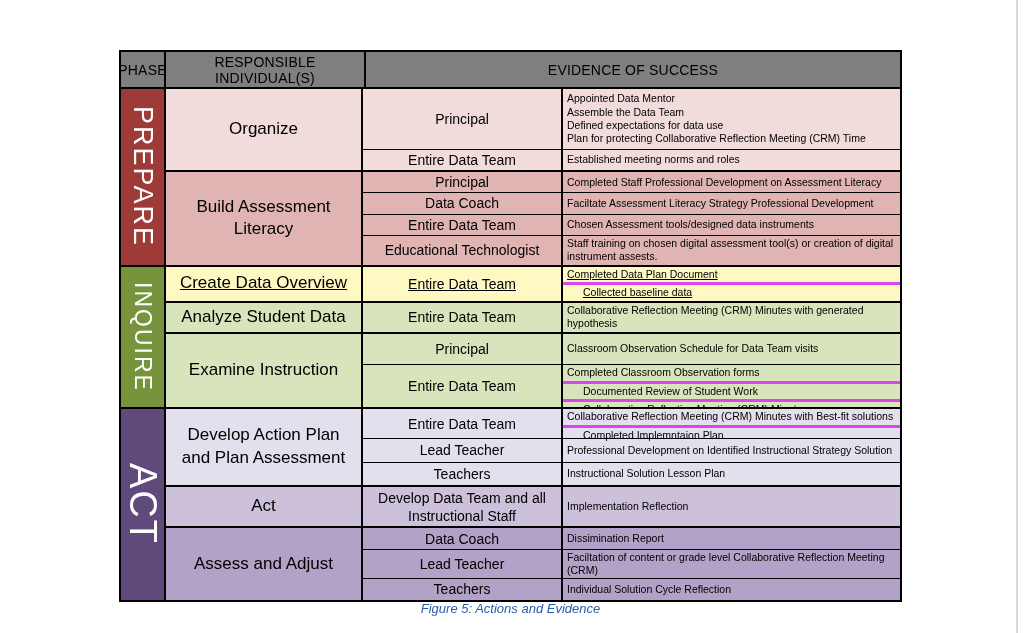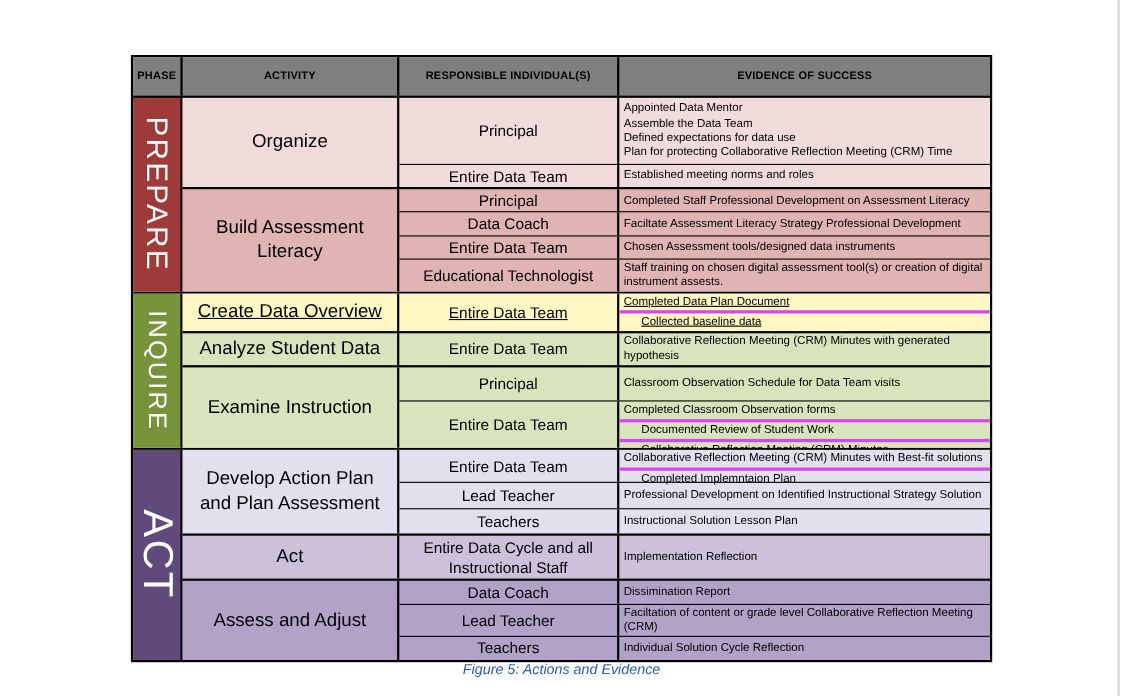--- a/index.html
+++ b/index.html
@@ -10,21 +10,21 @@
 
   .figure-table {
     position: absolute; left: 119px; top: 50px; width: 783px;
     border: 2px solid #000; background: #fff;
   }
 
   
   .header-row { display: flex; height: 37px; background: #7f7f7f; border-bottom: 2px solid #000; }
   .header-cell {
     display: flex; align-items: center; justify-content: center;
-    font-weight: bold; font-size: 10px; text-align: center; letter-spacing: .2px;
+    font-weight: normal; font-size: 14px; text-align: center; letter-spacing: .2px;
   }
   .hc-phase   { width: 45px;  border-right: 2px solid #000; }
   .hc-activity{ width: 197px; border-right: 2px solid #000; }
   .hc-resp    { width: 200px; border-right: 2px solid #000; }
   .hc-evid    { flex: 1; }
 
   
   .phase-section { display: flex; }
   .phase-section + .phase-section { border-top: 2px solid #000; }
   .phase-cell {
@@ -67,21 +67,20 @@
 </style>
 </head>
 <body>
 
 <div class="page-edge"></div>
 
 <div class="figure-table">
 
   <div class="header-row">
     <div class="header-cell hc-phase">PHASE</div>
-    <div class="header-cell hc-activity">ACTIVITY</div>
     <div class="header-cell hc-resp">RESPONSIBLE INDIVIDUAL(S)</div>
     <div class="header-cell hc-evid">EVIDENCE OF SUCCESS</div>
   </div>
 
   <div class="phase-section fs-prepare">
     <div class="phase-cell" style="background: rgb(158, 58, 56);">PREPARE</div>
     <div class="activities">
       <div class="activity" style="background: rgb(242, 220, 219);">
         <div class="activity-cell">Organize</div>
         <div class="groups">
@@ -206,21 +205,21 @@
             <div class="evidence">
               <div class="ev-cell">Instructional Solution Lesson Plan</div>
             </div>
           </div>
         </div>
       </div>
       <div class="activity" style="background: rgb(204, 192, 218);">
         <div class="activity-cell">Act</div>
         <div class="groups">
           <div class="group" style="min-height:39px">
-            <div class="resp-cell">Entire Data Cycle and all Instructional Staff</div>
+            <div class="resp-cell">Develop Data Team and all Instructional Staff</div>
             <div class="evidence">
               <div class="ev-cell">Implementation Reflection</div>
             </div>
           </div>
         </div>
       </div>
       <div class="activity" style="background: rgb(178, 162, 199);">
         <div class="activity-cell">Assess and Adjust</div>
         <div class="groups">
           <div class="group" style="min-height:18px">

